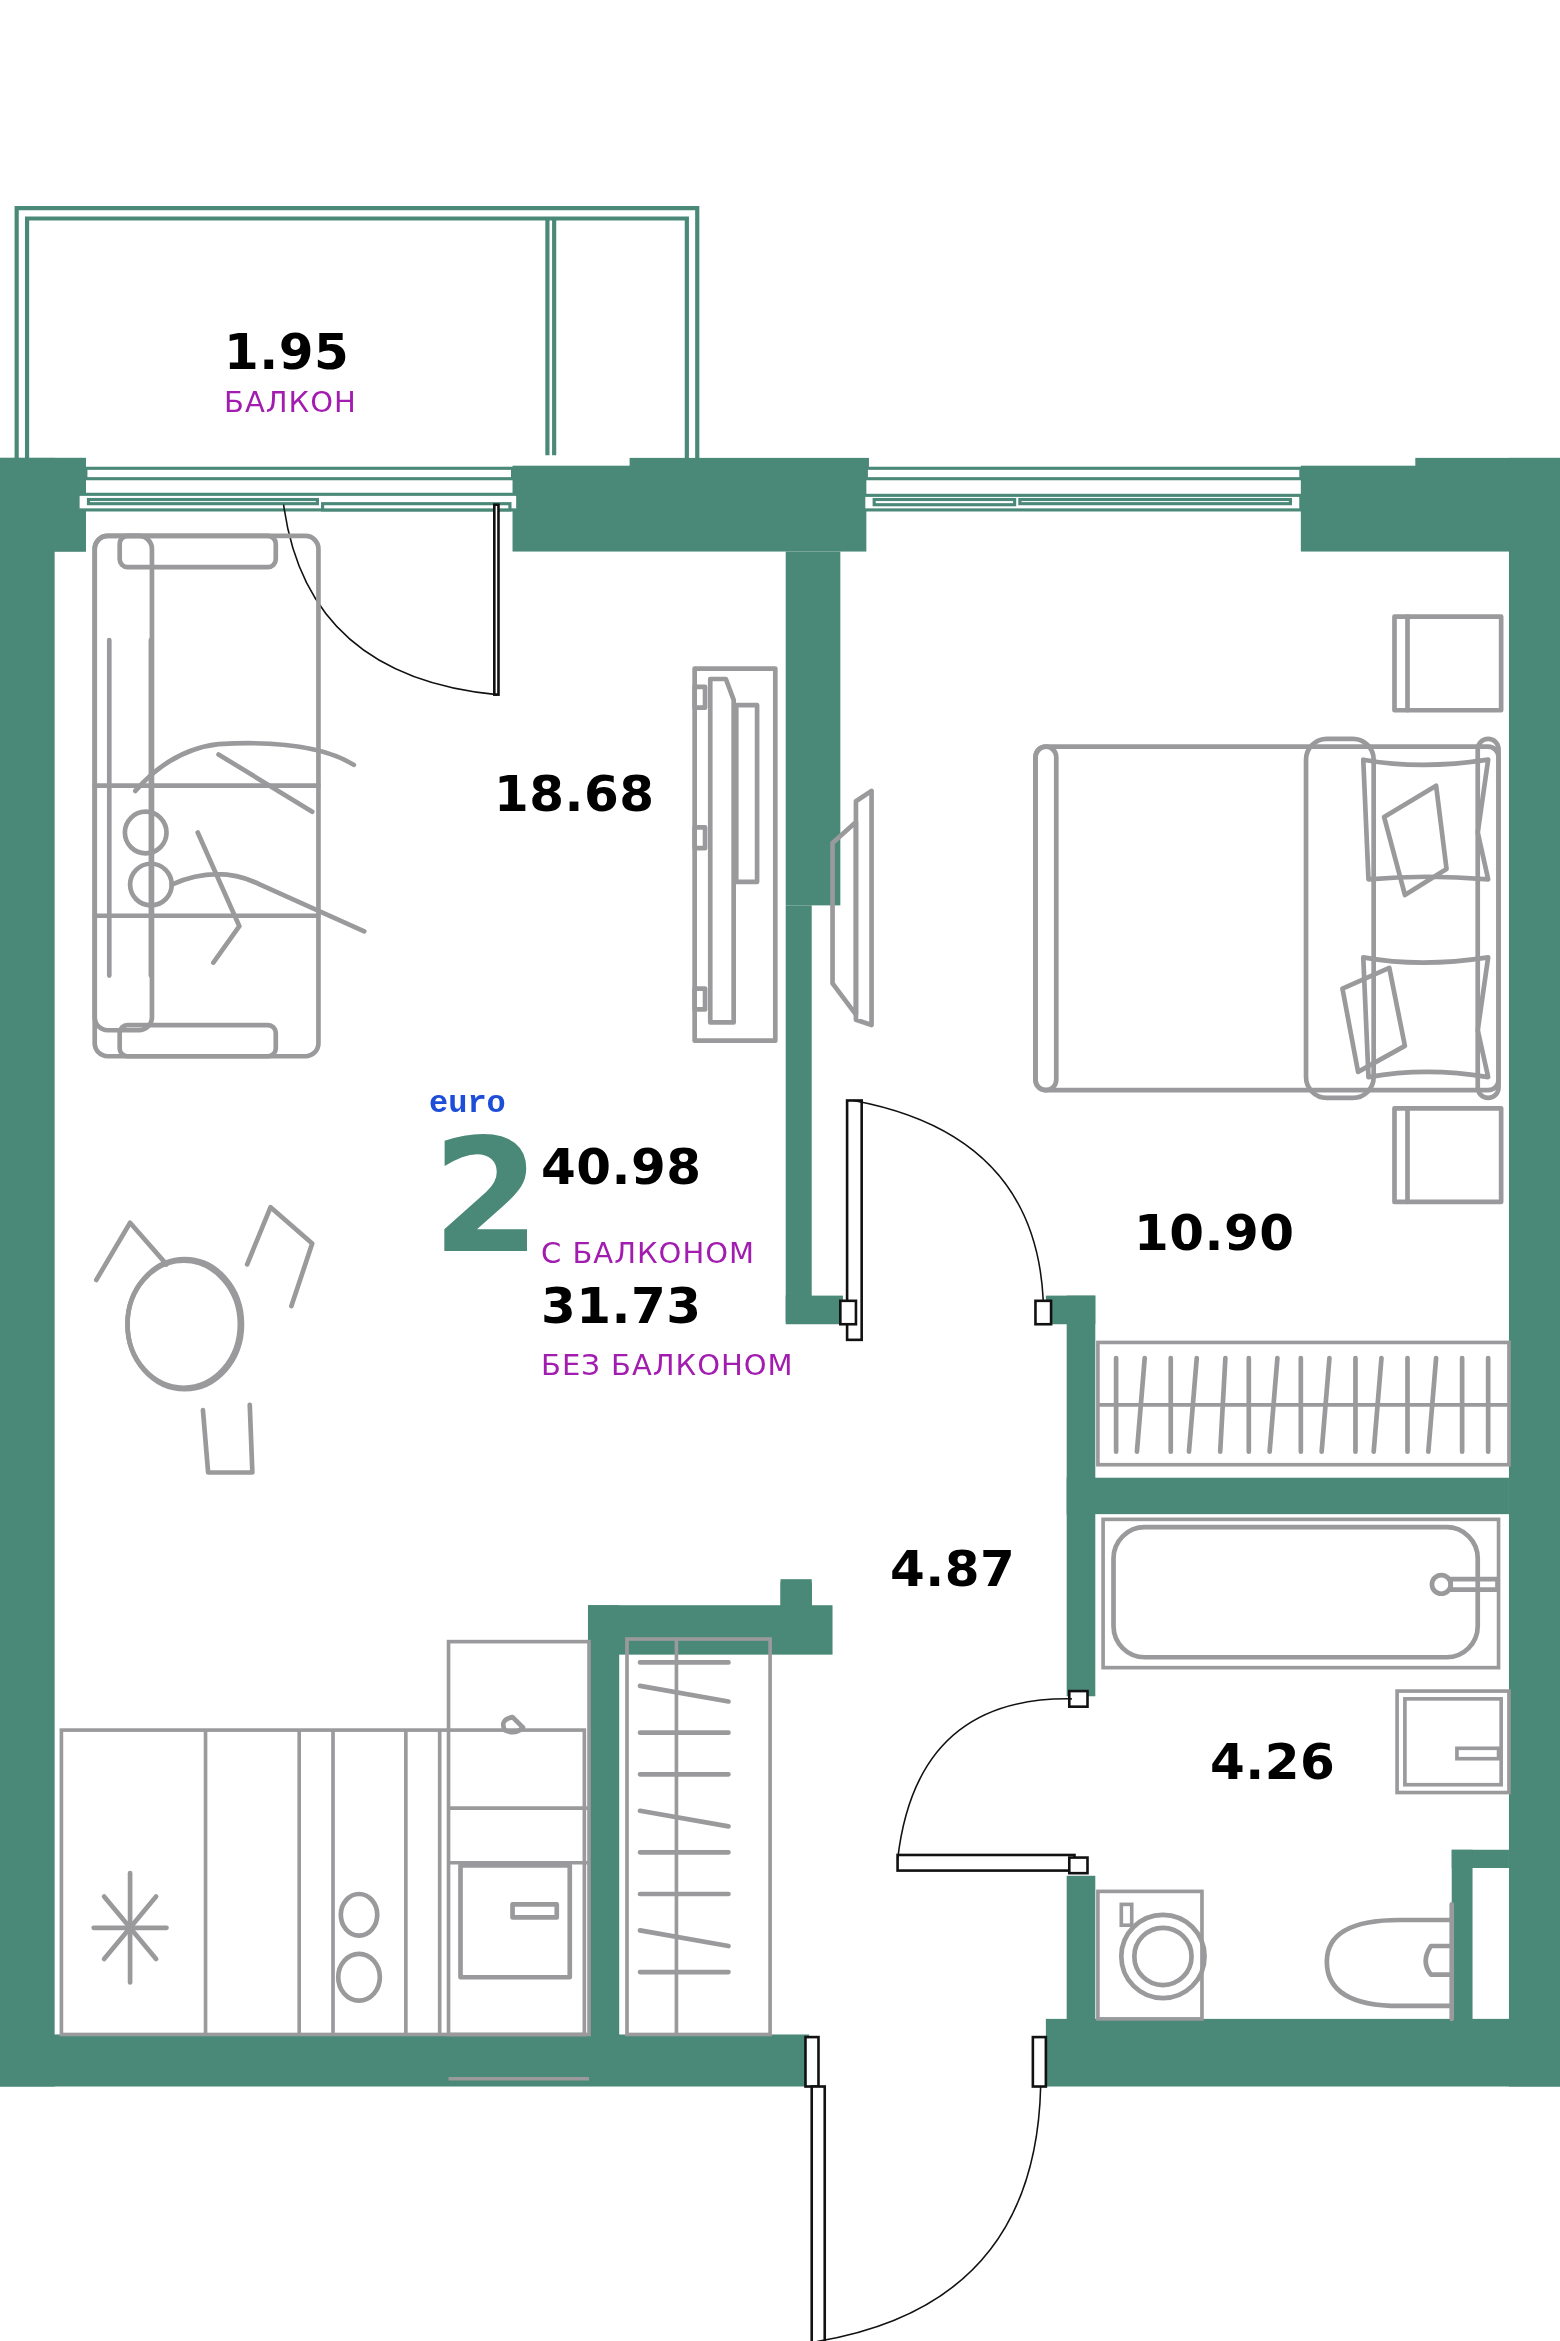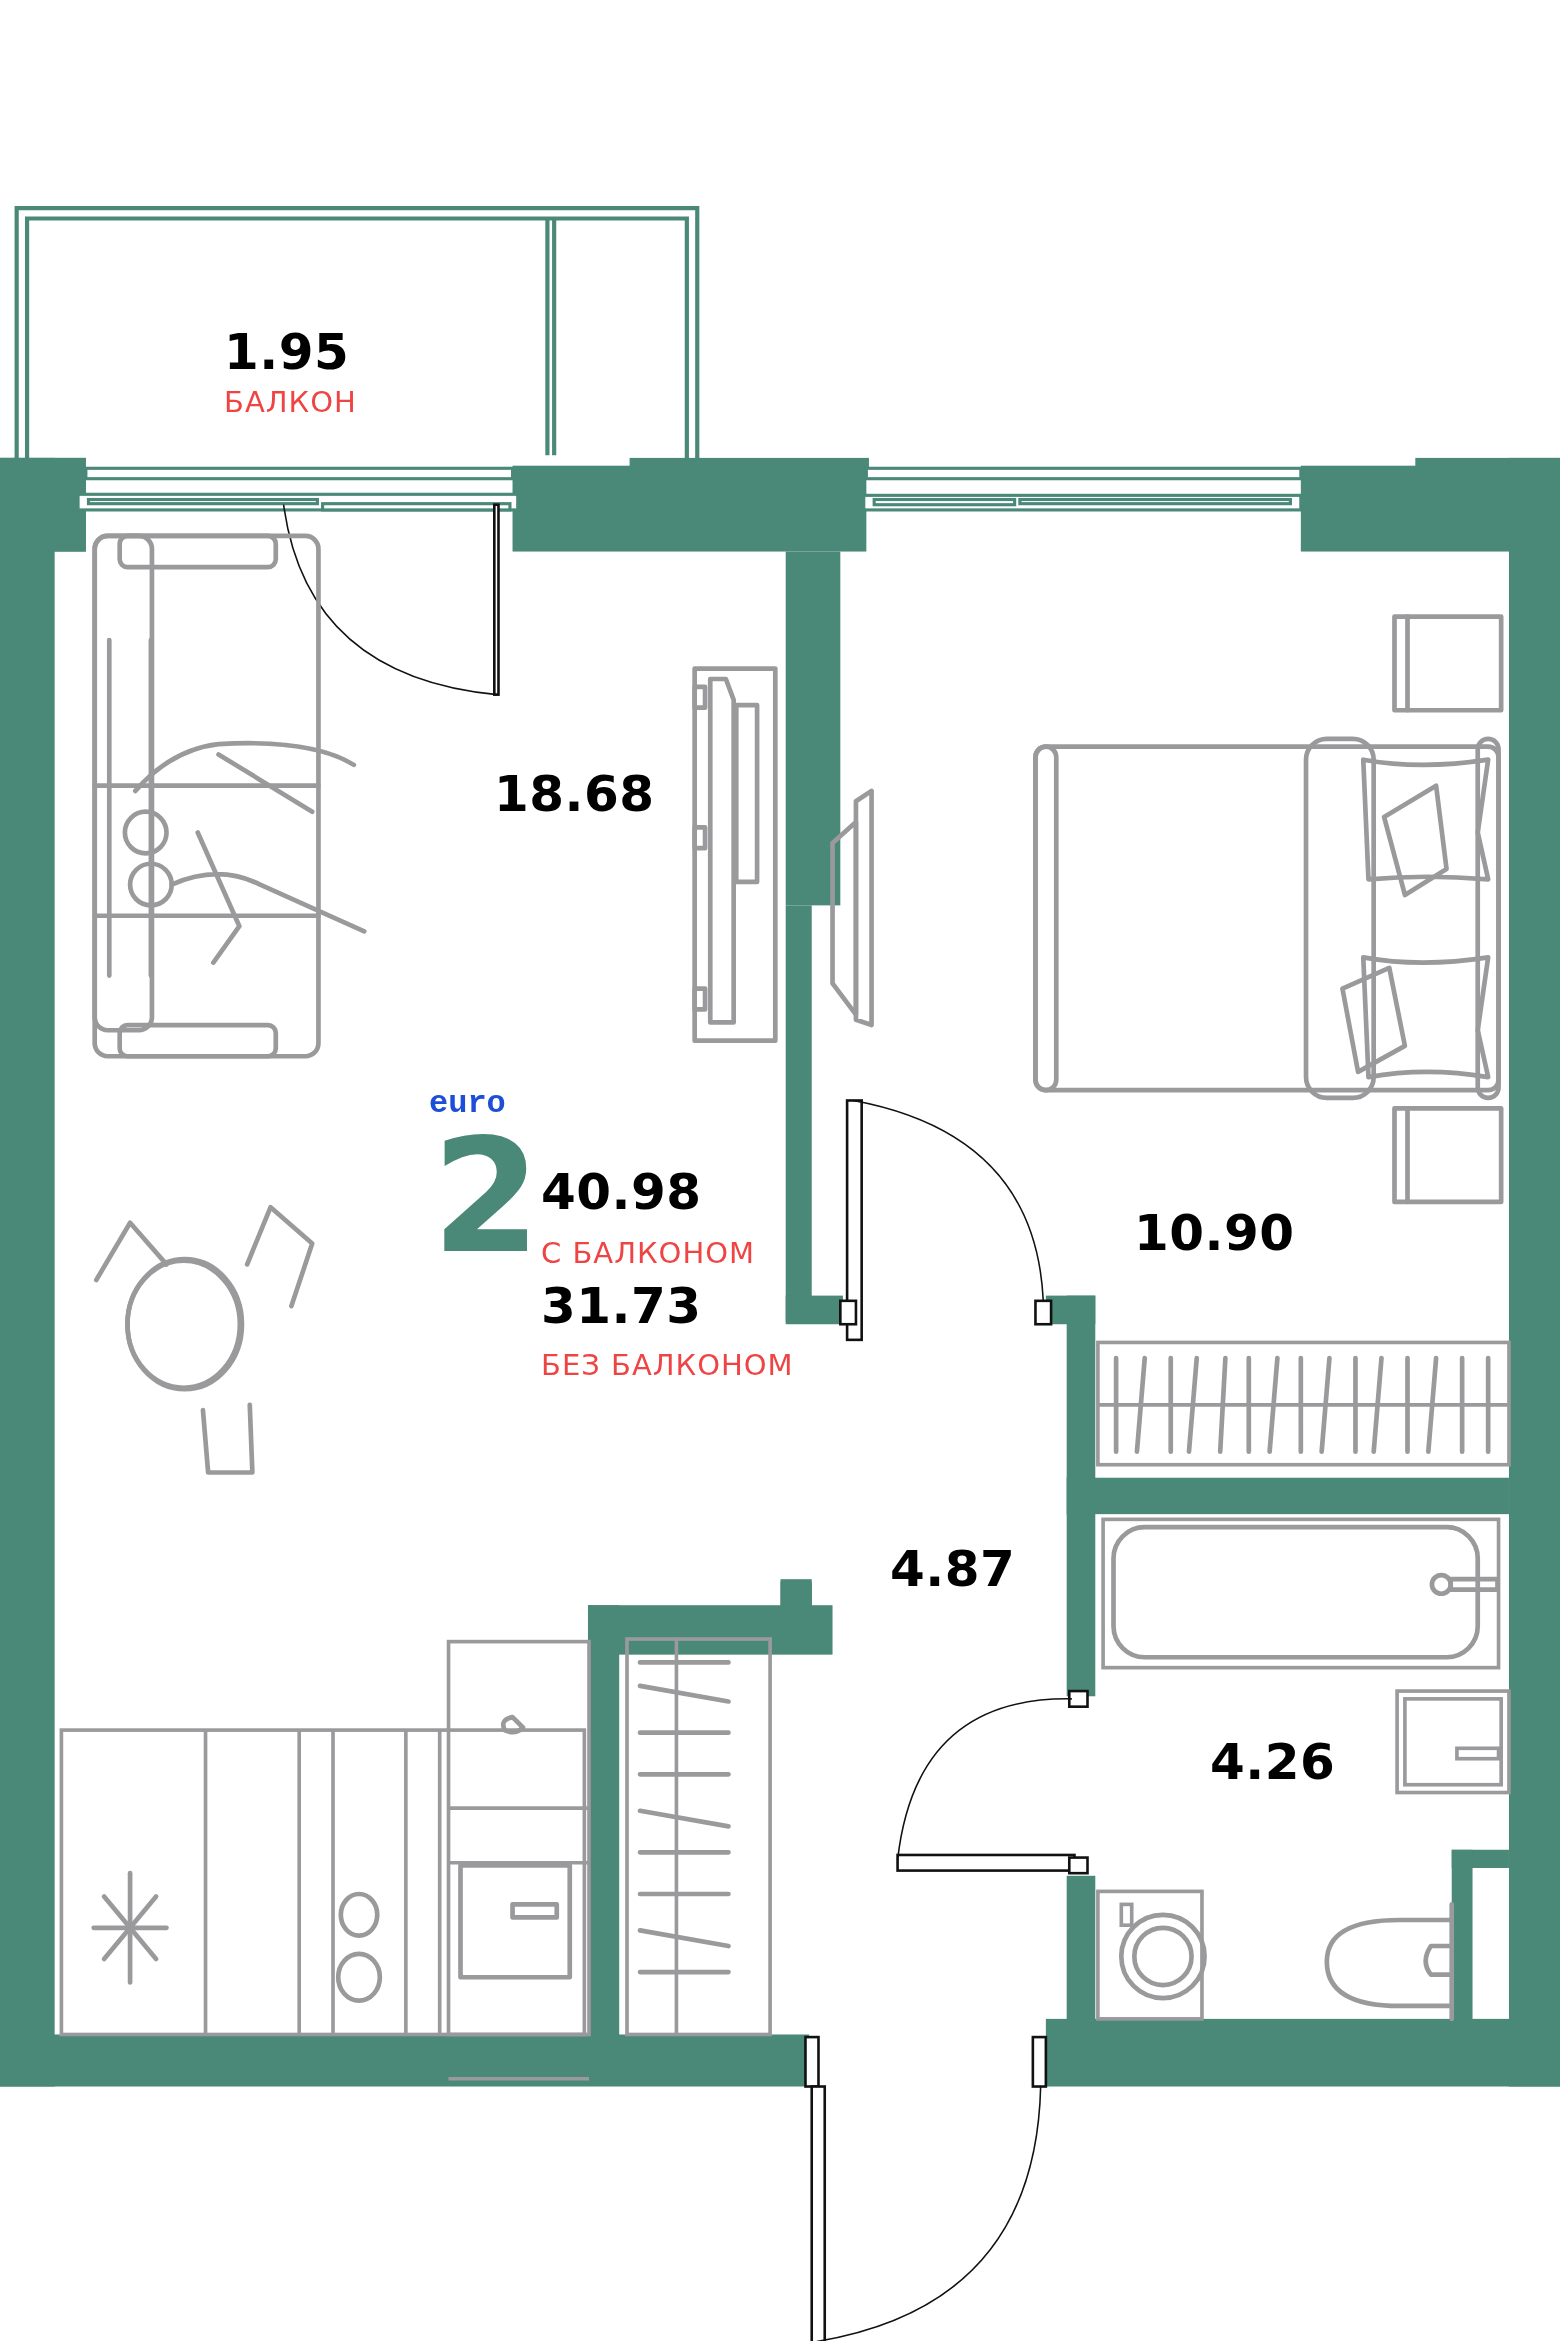--- a/index.html
+++ b/index.html
@@ -7,21 +7,21 @@
   svg.plan { position: absolute; left: 0; top: 0; }
   .wall { fill: #4a8877; }
   .furn { fill: none; stroke: #9a9a9c; stroke-width: 9; stroke-linejoin: round; stroke-linecap: round; }
   .furn-thin { fill: none; stroke: #9a9a9c; stroke-width: 7; }
   .win { fill: #ffffff; stroke: #4a8877; stroke-width: 6; }
   .door { fill: #ffffff; stroke: #111; stroke-width: 5; }
   .arc { fill: none; stroke: #111; stroke-width: 3; }
   .balc { fill: none; stroke: #4a8877; stroke-width: 8; }
   .label { position: absolute; white-space: nowrap; }
   .area { font-family: "DejaVu Sans", sans-serif; font-weight: bold; color: #000; font-size: 50px; letter-spacing: 0.5px; }
-  .caption { font-family: "DejaVu Sans", sans-serif; color: #ef4444; font-size: 29px; letter-spacing: 1px; }
+  .caption { font-family: "DejaVu Sans", sans-serif; color: #a21caf; font-size: 29px; letter-spacing: 1px; }
   .euro { font-family: Liberation Mono, monospace; font-weight: bold; color: #1d4ed8; font-size: 32px; }
   .rooms { font-family: "DejaVu Sans", sans-serif; font-weight: bold; color: #4a8877; font-size: 156px; line-height: 1; }
 </style>
 </head>
 <body>
 
 <svg class="plan" width="1561" height="2342" viewBox="0 0 3000 4501" xmlns="http://www.w3.org/2000/svg">
 
   <g>
     <polyline class="balc" points="32,880 32,400 1340,400 1340,880"></polyline>
@@ -220,17 +220,17 @@
 </div>
 <div class="label caption" style="left:224px; top:385px;">БАЛКОН</div>
 
 <div class="label area" style="left:494px; top:765px;">18.68</div>
 <div class="label area" style="left:1134px; top:1204px;">10.90</div>
 <div class="label area" style="left:890px; top:1540px;">4.87</div>
 <div class="label area" style="left:1210px; top:1733px;">4.26</div>
 
 <div class="label euro" style="left:429px; top:1085px;">euro</div>
 <div class="label rooms" style="left:432px; top:1119px;">2</div>
-<div class="label area" style="left:541px; top:1163px;">40.98</div>
+<div class="label area" style="left:541px; top:1138px;">40.98</div>
 <div class="label caption" style="left:541px; top:1236px;">С БАЛКОНОМ</div>
 <div class="label area" style="left:541px; top:1277px;">31.73</div>
 <div class="label caption" style="left:541px; top:1348px;">БЕЗ БАЛКОНОМ</div>
 
 
 </body></html>

